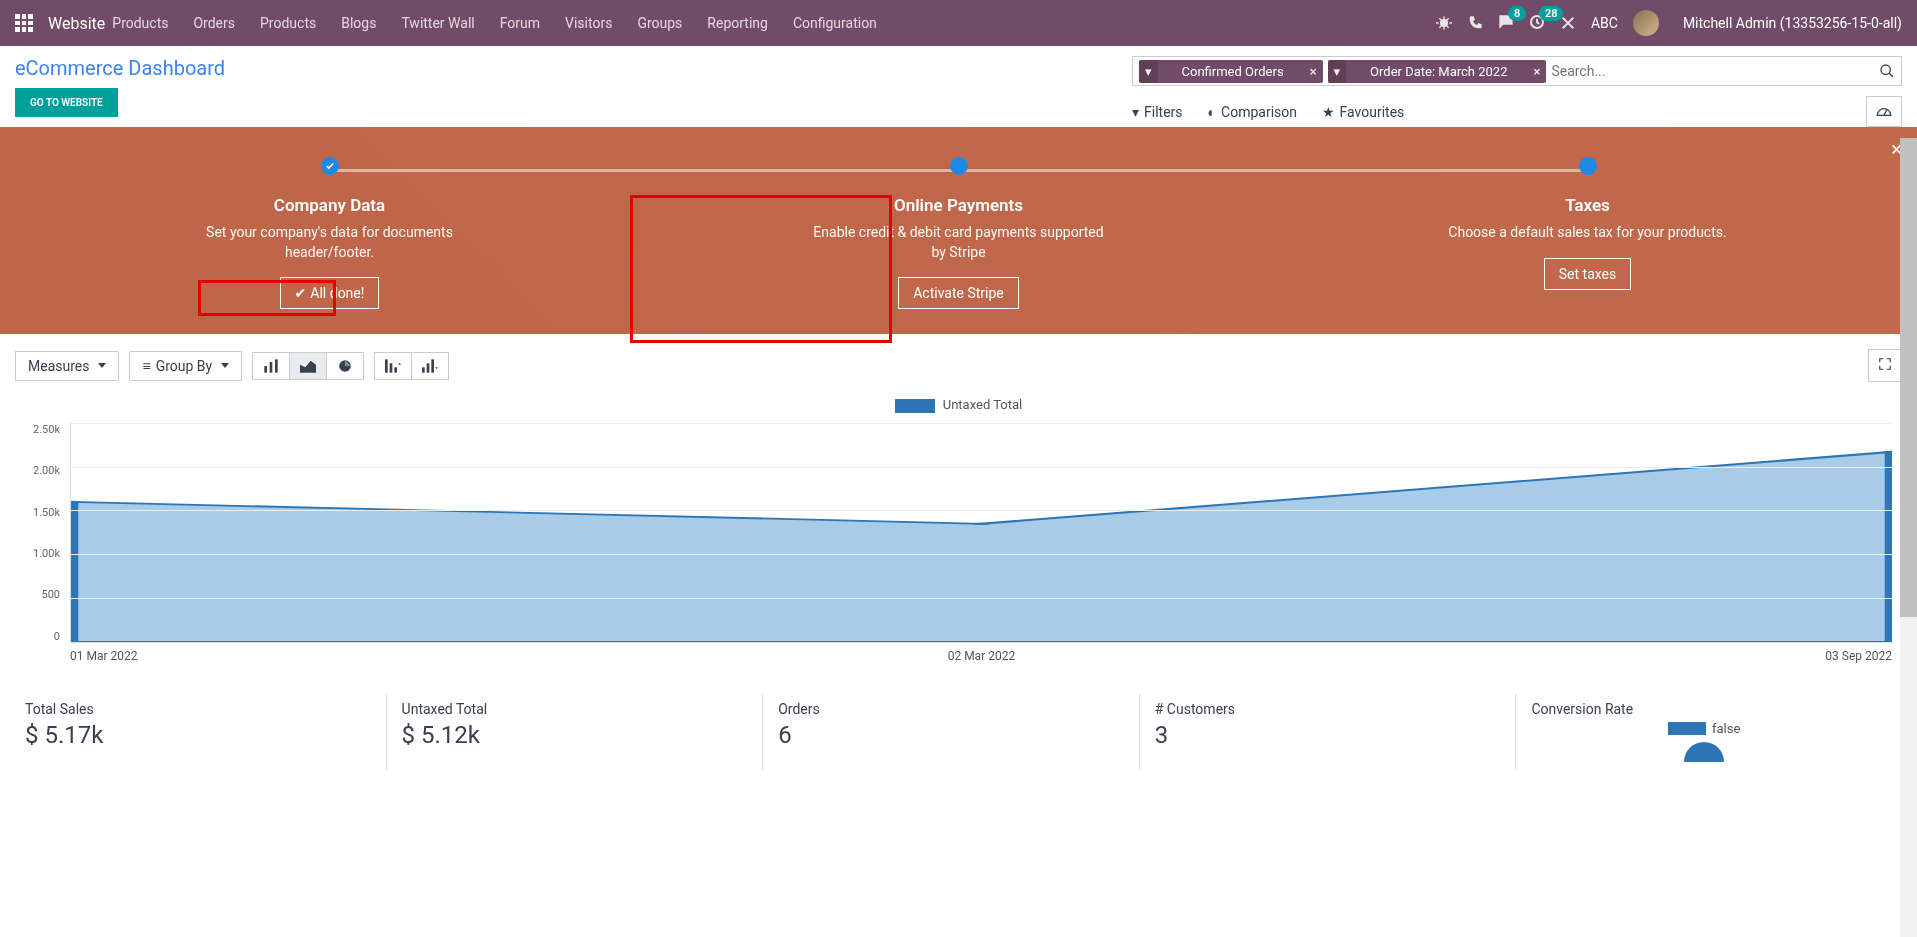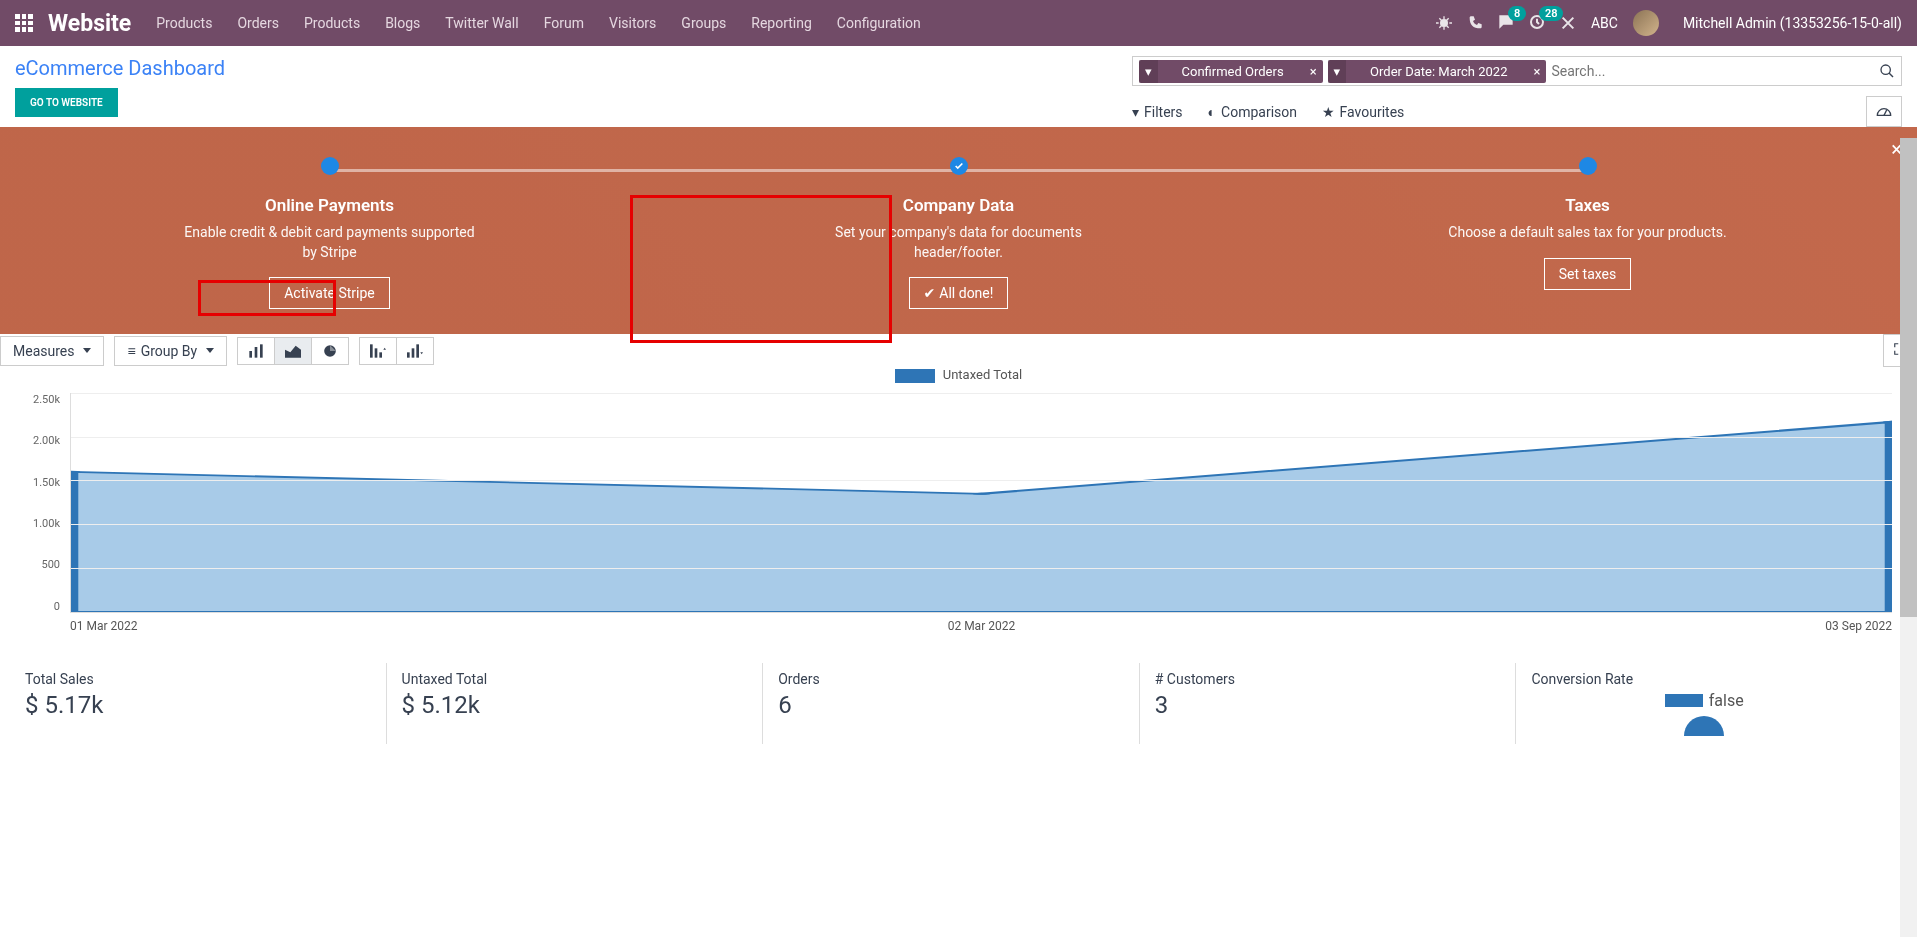--- a/index.html
+++ b/index.html
@@ -1,21 +1,21 @@
 <!DOCTYPE html>
 <html><head>
 <meta charset="utf-8">
 <style>
 * { margin: 0; padding: 0; box-sizing: border-box; font-family: -apple-system, BlinkMacSystemFont, "Segoe UI", Roboto, sans-serif; }
 body { background: #fff; color: #374151; overflow-x: hidden; }
 
 .top-nav { background: #714B67; height: 46px; display: flex; align-items: center; padding: 0 15px; color: #fff; font-size: 14px; }
 .apps-icon { width: 18px; height: 18px; display: grid; grid-template-columns: repeat(3,1fr); grid-template-rows: repeat(3,1fr); gap: 2px; margin-right: 15px; cursor: pointer; }
 .apps-icon span { background: #fff; }
-.brand { font-size: 23px; font-weight: 700; margin-right: 25px; }
+.brand { font-size: 16px; font-weight: 400; margin-right: 7px; }
 .nav-items { display: flex; gap: 25px; flex: 1; }
 .nav-item { color: #e5d7e0; cursor: pointer; }
 .nav-right { display: flex; align-items: center; gap: 15px; }
 .nav-icon { width: 16px; height: 16px; cursor: pointer; opacity: 0.85; }
 .badge-wrap { position: relative; cursor: pointer; }
 .badge { position: absolute; top: -8px; left: 10px; background: #00A09D; color: #fff; padding: 1px 6px; border-radius: 10px; font-size: 11px; font-weight: 600; }
 .nav-user { display: flex; align-items: center; gap: 24px; cursor: pointer; }
 .avatar { width: 26px; height: 26px; border-radius: 50%; background: linear-gradient(135deg,#8B7355,#D2B48C); }
 
 .control-row { display: flex; justify-content: space-between; padding: 10px 15px 0; align-items: flex-start; }
@@ -43,21 +43,21 @@
 .step-dot { width: 18px; height: 18px; border-radius: 50%; background: #1E88E5; margin: 0 auto 20px; display: flex; align-items: center; justify-content: center; position: relative; z-index: 2; }
 .step-dot.done { background: #1E88E5; }
 .step-title { font-size: 17px; font-weight: 600; margin-bottom: 8px; }
 .step-desc { font-size: 14px; margin-bottom: 15px; opacity: 0.95; line-height: 1.4; }
 .step-btn { border: 1px solid #fff; background: transparent; color: #fff; padding: 7px 14px; font-size: 14px; cursor: pointer; }
 .step-btn .chk { margin-right: 4px; }
 .redbox1 { border: 3px solid #E60000; position: absolute; }
 .rb-a { left: 198px; top: 280px; width: 138px; height: 36px; }
 .rb-b { left: 630px; top: 195px; width: 262px; height: 148px; pointer-events: none;}
 
-.toolbar { display: flex; align-items: center; gap: 10px; }
+.toolbar { display: flex; align-items: center; gap: 10px; padding: 15px; }
 .tb-btn { border: 1px solid #ccc; padding: 6px 12px; font-size: 14px; display: flex; align-items: center; gap: 5px; cursor: pointer; background: #fff; color: #374151; }
 .tb-group { display: flex; border: 1px solid #ccc; }
 .tb-group > div { padding: 6px 10px; border-right: 1px solid #ccc; cursor: pointer; display:flex; align-items:center; }
 .tb-group > div:last-child { border-right: none; }
 .tb-group > div.active { background: #e9ecef; }
 .expand { margin-left: auto; border: 1px solid #ccc; padding: 6px 9px; cursor: pointer; }
 
 .chart-wrap { padding: 0 25px 20px; }
 .legend { text-align: center; margin-bottom: 10px; font-size: 13px; color: #555; }
 .legend-swatch { display: inline-block; width: 40px; height: 14px; background: #2E75B6; vertical-align: middle; margin-right: 8px; }
@@ -66,21 +66,21 @@
 .plot { flex: 1; position: relative; border-left: 1px solid #ddd; border-bottom: 1px solid #ddd; }
 .grid-h { position: absolute; left: 0; right: 0; border-top: 1px solid #eee; }
 .x-axis { display: flex; justify-content: space-between; font-size: 12px; color: #555; margin-top: 6px; margin-left: 45px; }
 svg.area { width: 100%; height: 100%; }
 
 .kpis { display: flex; padding: 10px 25px; gap: 0; }
 .kpi { flex: 1; border-left: 1px solid #ddd; padding: 8px 15px; }
 .kpi:first-child { border-left: none; padding-left: 0; }
 .kpi-label { font-size: 14px; color: #374151; margin-bottom: 4px; }
 .kpi-value { font-size: 24px; color: #374151; }
-.pie-legend { font-size: 16px; color: #555; display: flex; align-items: center; gap: 6px; justify-content: center; margin-top: 4px;}
+.pie-legend { font-size: 13px; color: #555; display: flex; align-items: center; gap: 6px; justify-content: center; margin-top: 4px;}
 .pie-sw { width: 38px; height: 13px; background: #2E75B6; }
 .mini-pie { width: 40px; height: 20px; background: #2E75B6; border-radius: 40px 40px 0 0; margin: 6px auto 0; }
 
 .caret { display: inline-block; border-left: 4px solid transparent; border-right: 4px solid transparent; border-top: 5px solid currentColor; vertical-align: middle; margin-left: 4px; }
 .scrollbar { position: fixed; right: 0; top: 138px; bottom: 0; width: 17px; background: #f1f1f1; }
 .scroll-thumb { width: 100%; height: 60%; background: #c1c1c1; }
 </style>
 </head>
 <body>
 
@@ -185,34 +185,34 @@
       </div>
     </div>
   </div>
 </div>
 
 <div class="onboarding">
   <span class="close-x">×</span>
   <div class="progress-line"></div>
   <div class="steps">
     <div class="step">
-      <div class="step-dot"></div>
-      <div class="step-title">Online Payments</div>
-      <div class="step-desc">Enable credit &amp; debit card payments supported by Stripe</div>
-      <button class="step-btn">Activate Stripe</button>
-    </div>
-    <div class="step">
       <div class="step-dot done">
           <svg width="10" height="10" viewBox="0 0 24 24" stroke="#fff" stroke-width="4" fill="none">
             <path d="M4 12l5 5L20 6"></path>
           </svg>
         </div>
       <div class="step-title">Company Data</div>
       <div class="step-desc">Set your company's data for documents header/footer.</div>
       <button class="step-btn"><span class="chk">✔</span><span>All done!</span></button>
+    </div>
+    <div class="step">
+      <div class="step-dot"></div>
+      <div class="step-title">Online Payments</div>
+      <div class="step-desc">Enable credit &amp; debit card payments supported by Stripe</div>
+      <button class="step-btn">Activate Stripe</button>
     </div>
     <div class="step">
       <div class="step-dot"></div>
       <div class="step-title">Taxes</div>
       <div class="step-desc">Choose a default sales tax for your products.</div>
       <button class="step-btn">Set taxes</button>
     </div>
   </div>
 </div>
 

